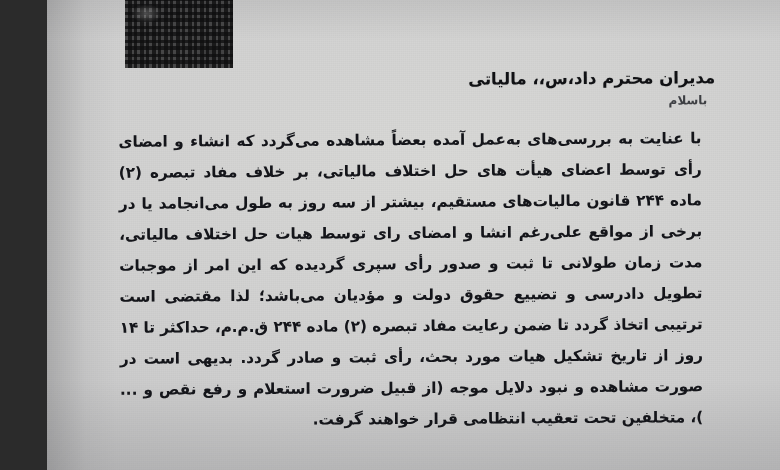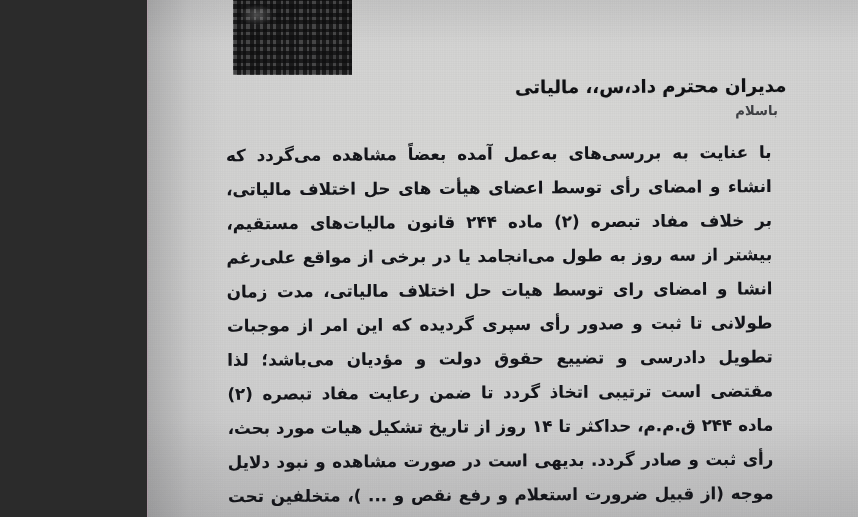--- a/index.html
+++ b/index.html
@@ -2,25 +2,26 @@
 <html lang="fa" dir="rtl"><head>
 <meta charset="utf-8">
 <style>
   html, body {
     margin: 0;
     padding: 0;
     background: #2b2b2b;
   }
   #page {
     position: relative;
-    width: 646px;
+    width: 717px;
     height: 470px;
     overflow: hidden;
-    background: #f9a8d4;
+    background: #a3a3a3;
     font-family: "DejaVu Sans", "Liberation Sans", sans-serif;
+    padding-left: 16px;
   }
 
   
   .paper {
     position: absolute;
     inset: 0;
     background:
       radial-gradient(120% 95% at 55% 35%, #d8d8d6 0%, #cecece 55%, #bfbfc0 85%, #b3b3b4 100%),
       linear-gradient(180deg, #d4d4d2 0%, #c9c9c8 60%, #c0c0c0 100%);
   }

